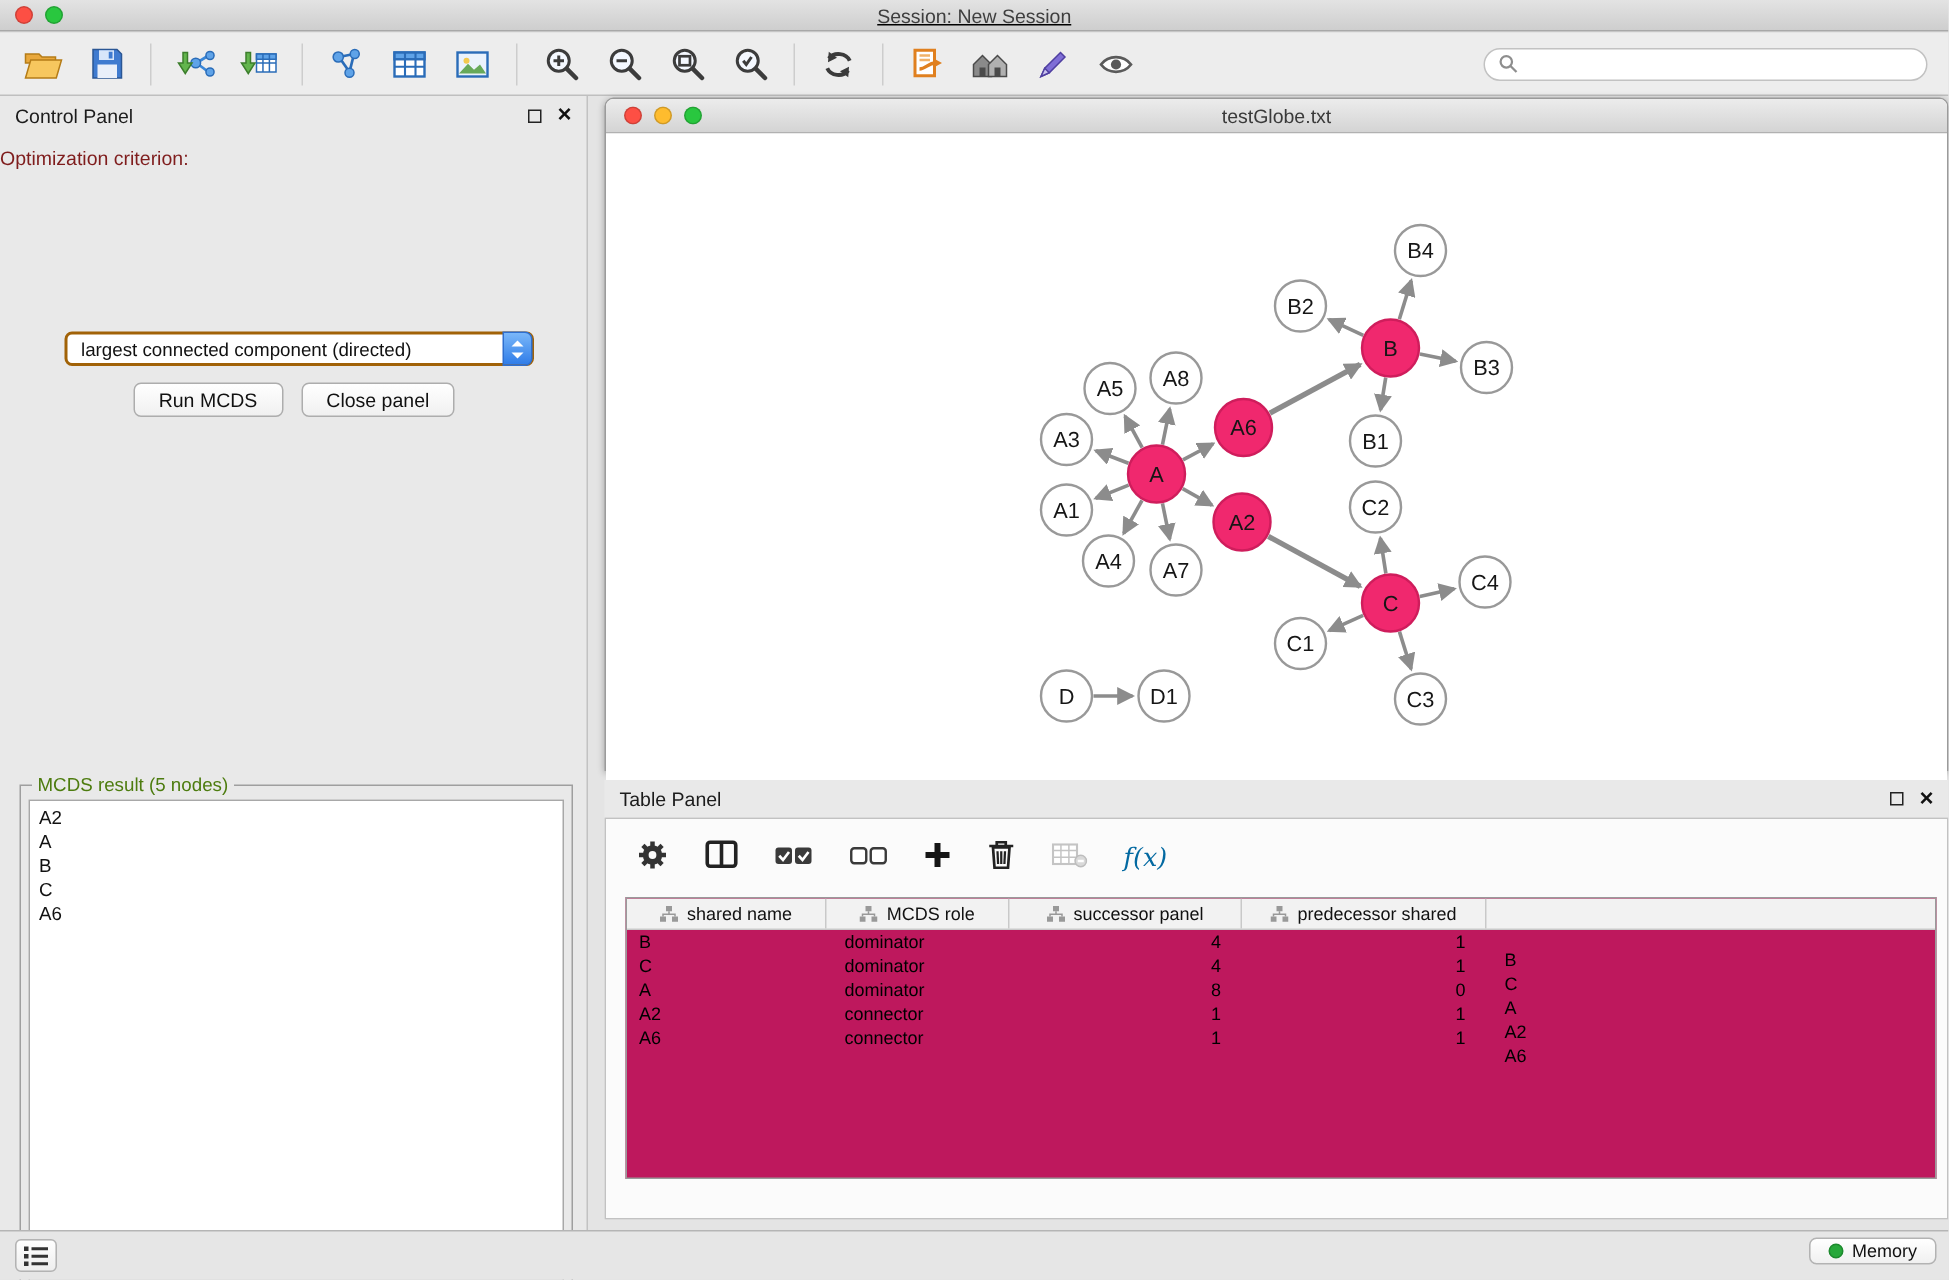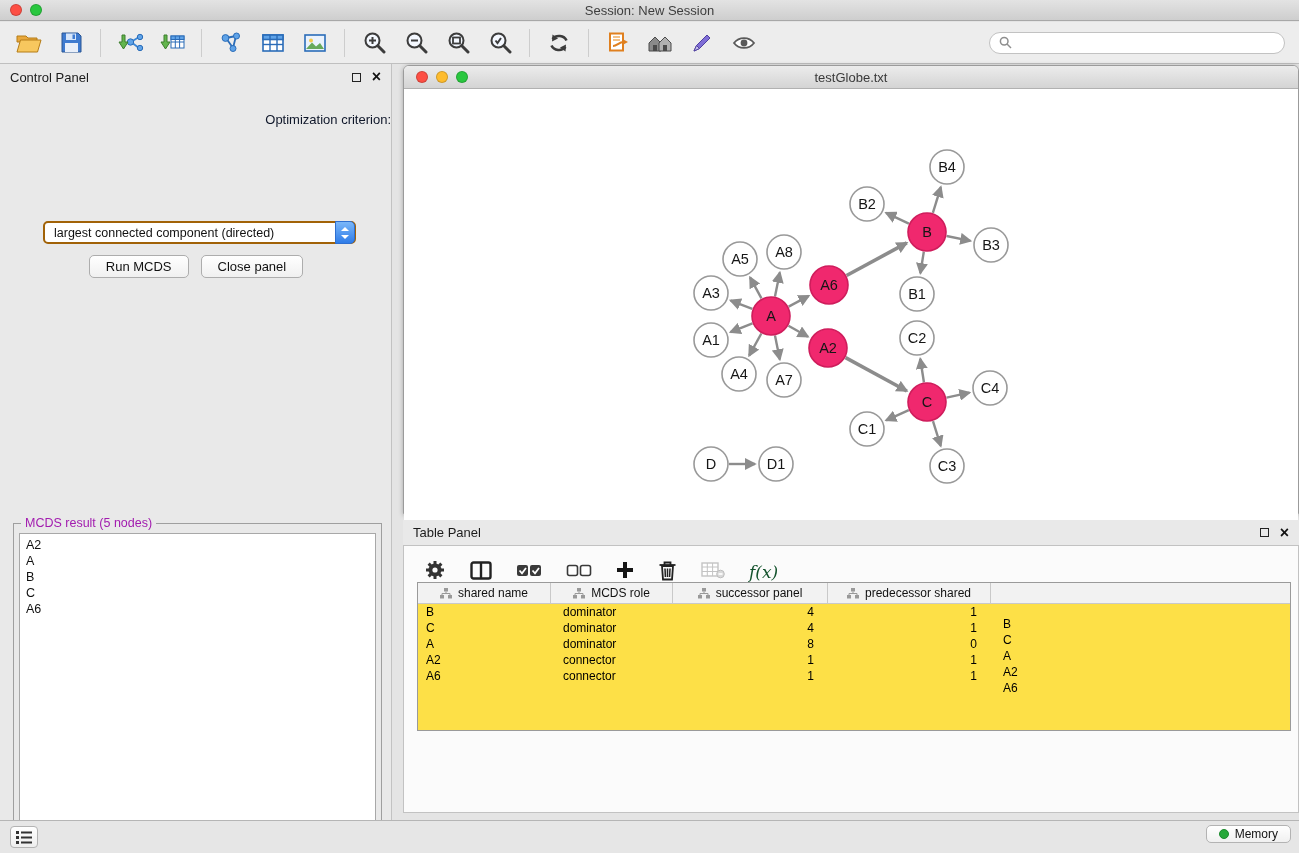--- a/index.html
+++ b/index.html
@@ -1,20 +1,20 @@
 <!DOCTYPE html>
 <html><head>
 <meta charset="utf-8">
 <style>
 *{box-sizing:border-box;}
 html,body{margin:0;padding:0;}
 body{width:1299px;height:853px;font-family:"Liberation Sans","DejaVu Sans",sans-serif;background:#e4e4e4;position:relative;overflow:hidden;}
 
 
-#titlebar{position:absolute;left:0;top:0;width:1299px;height:21px;background:linear-gradient(#e3e3e3,#cecece);border-bottom:1px solid #a8a8a8;display:flex;align-items:center;justify-content:center;}
+#titlebar{position:absolute;left:0;top:0;width:1299px;height:21px;background:linear-gradient(#e3e3e3,#cecece);border-bottom:1px solid #a8a8a8;display:flex;align-items:center;justify-content:center;text-decoration:underline;}
 #titlebar .app-title{font-size:13px;color:#3e3e3e;}
 .traffic{position:absolute;left:10px;top:4px;display:flex;gap:8px;}
 .dot{width:12px;height:12px;border-radius:50%;border:1px solid rgba(0,0,0,.18);}
 .dot.red{background:#fd4f44;}
 .dot.yellow{background:#febc2e;}
 .dot.green{background:#29c73f;}
 
 
 #toolbar{position:absolute;left:0;top:22px;width:1299px;height:42px;background:#ededed;border-bottom:1px solid #bfbfbf;display:flex;align-items:center;padding:0 8px;}
 .tbtn{height:34px;min-width:36px;display:flex;align-items:center;justify-content:center;border-radius:4px;margin:0 3px;}
@@ -27,47 +27,47 @@
 .panel-header{height:26px;display:flex;align-items:center;padding:0 10px;}
 .panel-title{font-size:13px;color:#1c1c1c;}
 .panel-header-icons{margin-left:auto;display:flex;align-items:center;gap:11px;}
 .float-icon{width:9px;height:9px;border:1.5px solid #222;display:inline-block;}
 .close-icon{font-size:16px;font-weight:bold;color:#111;line-height:1;}
 .cp-tabs{display:flex;justify-content:center;margin-top:5px;}
 .cp-tab{font-size:13px;padding:3px 14px;background:linear-gradient(#ffffff,#ececec);border:1px solid #b4b4b4;border-left:none;color:#222;}
 .cp-tab:first-child{border-left:1px solid #b4b4b4;border-radius:5px 0 0 5px;}
 .cp-tab:last-child{border-radius:0 5px 5px 0;}
 .cp-tab.selected{background:linear-gradient(#5aa7f8,#2e7de8);color:#fff;border-color:#2e6fd0;}
-.opt-label{text-align:right;margin-top:22px;font-size:13px;color:#0f172a;}
+.opt-label{text-align:left;margin-top:8px;font-size:13px;color:#7f1d1d;}
 .dropdown{position:absolute;left:43px;top:157px;width:313px;height:23px;background:#fff;border:2px solid #a16207;border-radius:5px;display:flex;align-items:center;}
 .dropdown-text{flex:1;font-size:12.5px;padding-left:9px;color:#111;white-space:nowrap;overflow:hidden;}
 .dropdown-cap{width:20px;height:23px;margin:-1px -1px -1px 0;border-radius:0 5px 5px 0;background:linear-gradient(#7ab7f9,#2f7ce8);display:flex;align-items:center;justify-content:center;border:1px solid #2e6fd0;}
 .cp-buttons{position:absolute;left:0;top:191px;width:392px;display:flex;justify-content:center;gap:12px;}
 .mac-btn{font-family:inherit;font-size:13px;color:#111;background:linear-gradient(#ffffff,#f0f0f0);border:1px solid #adadad;border-radius:5px;height:23px;padding:0 16px;}
 .result-box{position:absolute;left:13px;top:452px;width:369px;height:348px;border:1px solid #9f9f9f;margin:0;padding:3px 5px 5px;}
-.result-box legend{font-size:12.5px;padding:0 4px;margin-left:2px;color:#a21caf;}
+.result-box legend{font-size:12.5px;padding:0 4px;margin-left:2px;color:#4d7c0f;}
 .result-list{width:100%;height:321px;background:#fff;border:1px solid #a8a8a8;padding:3px 6px;overflow:hidden;}
 .result-item{font-size:12.5px;line-height:16px;color:#111;}
 
 
 #network-window{position:absolute;left:403px;top:65px;width:896px;height:449px;background:#fff;border:1px solid #9b9b9b;border-radius:6px 6px 0 0;box-shadow:0 1px 5px rgba(0,0,0,.28);}
 .net-titlebar{height:23px;background:linear-gradient(#ececec,#d4d4d4);border-bottom:1px solid #b1b1b1;border-radius:5px 5px 0 0;position:relative;display:flex;align-items:center;justify-content:center;text-align:right;}
 .traffic-win{position:absolute;left:12px;top:5px;}
 .net-title{font-size:13px;color:#3a3a3a;}
 .net-canvas{position:relative;width:100%;height:423px;background:#fff;overflow:hidden;margin-top:46px;}
 #net-svg text{font-family:"Liberation Sans","DejaVu Sans",sans-serif;}
 .resize-grip{position:absolute;right:2px;bottom:2px;width:13px;height:13px;background:linear-gradient(135deg,transparent 0 45%,#ababab 45% 52%,transparent 52% 65%,#ababab 65% 72%,transparent 72% 85%,#ababab 85% 92%,transparent 92%);}
 
 
 #table-panel{position:absolute;left:403px;top:520px;width:896px;height:293px;background:#e9e9e9;}
 #table-panel .panel-header{height:25px;}
 .table-body-area{position:absolute;left:0;top:25px;width:896px;height:268px;background:#fbfbfb;border:1px solid #c2c2c2;}
 .table-toolbar{height:52px;display:flex;align-items:center;padding-left:20px;gap:24px;}
-.fx{font-family:"DejaVu Serif","Liberation Serif",serif;font-style:italic;color:#14532d;font-size:17px;}
-.table-pane{position:absolute;left:13px;top:36px;width:874px;height:149px;border:1px solid #9a9a9a;background:#fde047;overflow:hidden;}
+.fx{font-family:"DejaVu Serif","Liberation Serif",serif;font-style:italic;color:#0369a1;font-size:17px;}
+.table-pane{position:absolute;left:13px;top:52px;width:874px;height:188px;border:1px solid #9a9a9a;background:#be185d;overflow:hidden;}
 .t-header{display:flex;height:21px;background:#f2f2f2;border-bottom:1px solid #c9c9c9;}
 .t-hcell{display:flex;align-items:center;justify-content:center;gap:6px;font-size:12px;color:#111;border-right:1px solid #c9c9c9;overflow:hidden;white-space:nowrap;}
 .t-hcell.colf{border-right:none;}
 .t-row{display:flex;height:16px;align-items:center;}
 .t-cell{font-size:12px;color:#000;padding:0 8px;white-space:nowrap;overflow:hidden;}
 .col0{width:133px;} .col1{width:122px;} .col2{width:155px;} .col3{width:163px;} .col4{width:87px;margin-top:24px;} .colf{flex:1;}
 .t-cell.num{text-align:right;padding-right:14px;}
 .t-cell.col1{padding-left:12px;}
 .t-cell.col4{padding-left:12px;}
 .bottom-tabs{position:absolute;left:0;right:0;bottom:4px;display:flex;justify-content:center;}

